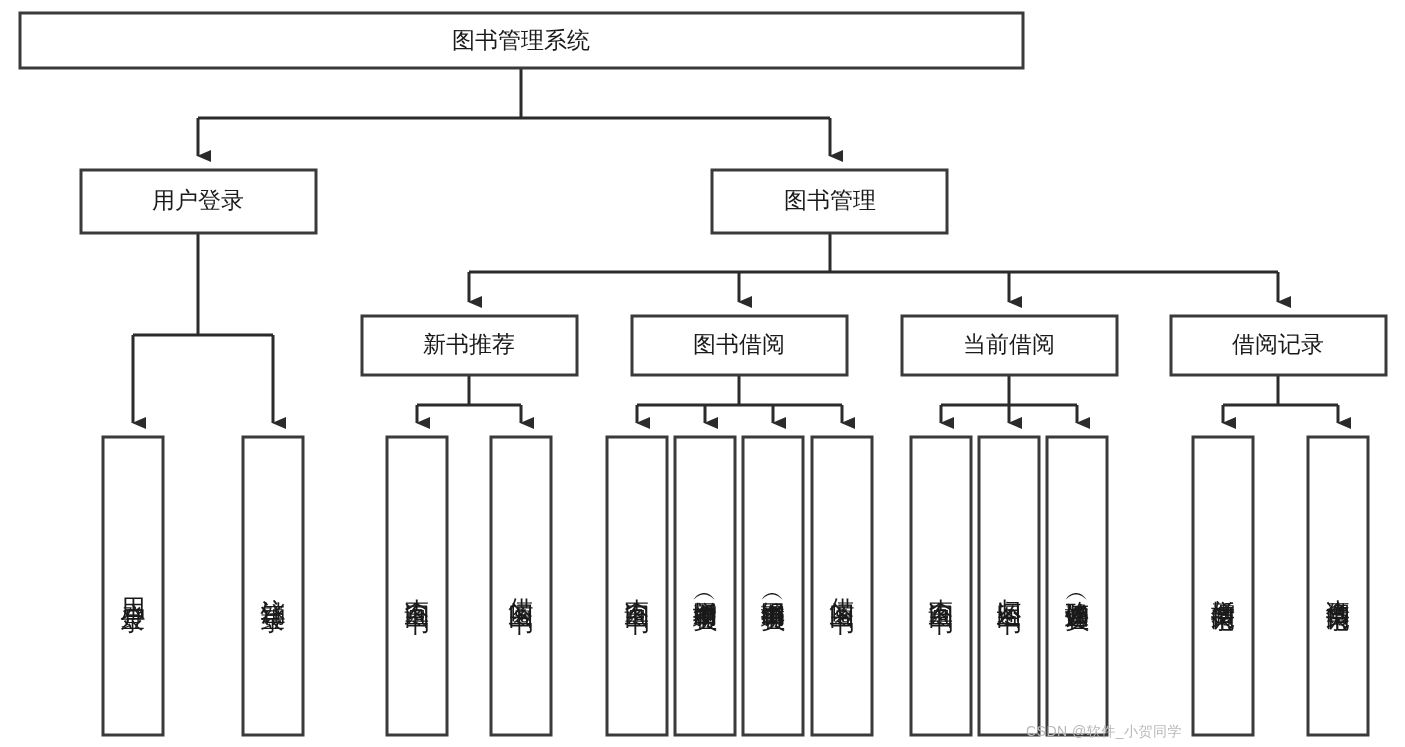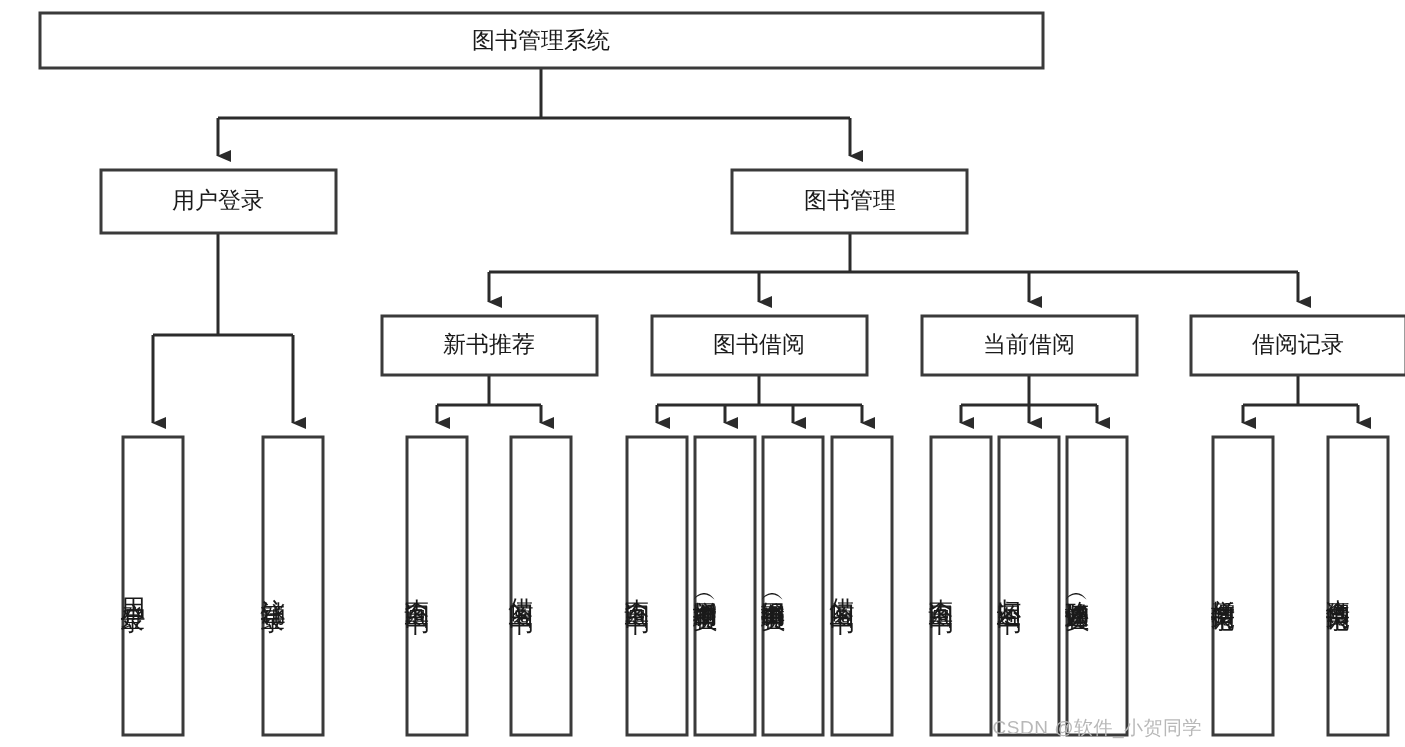--- a/index.html
+++ b/index.html
@@ -12,21 +12,20 @@
     height: 747px;
     font-family: "Liberation Sans", "DejaVu Sans", sans-serif;
     overflow: hidden;
     position: relative;
   }
   #diagram-root {
     position: absolute;
     left: 0; top: 0;
     width: 1190px;
     height: 747px;
-    padding-left: 20px;
   }
   svg#flow {
     display: block;
     width: 1405px;
     height: 747px;
   }
   .node-box {
     fill: #ffffff;
     stroke: #3a3a3a;
     stroke-width: 3;
@@ -65,21 +64,21 @@
     position: absolute;
     display: flex;
     align-items: center;
     justify-content: center;
   }
   #watermark {
     position: absolute;
     right: 8px;
     bottom: 6px;
     font-family: "Liberation Sans", "DejaVu Sans", sans-serif;
-    font-size: 19px;
+    font-size: 14px;
     color: #b8b8b8;
     letter-spacing: 0.5px;
     white-space: nowrap;
   }
 </style>
 </head>
 <body>
 
 <div id="diagram-root">
 

